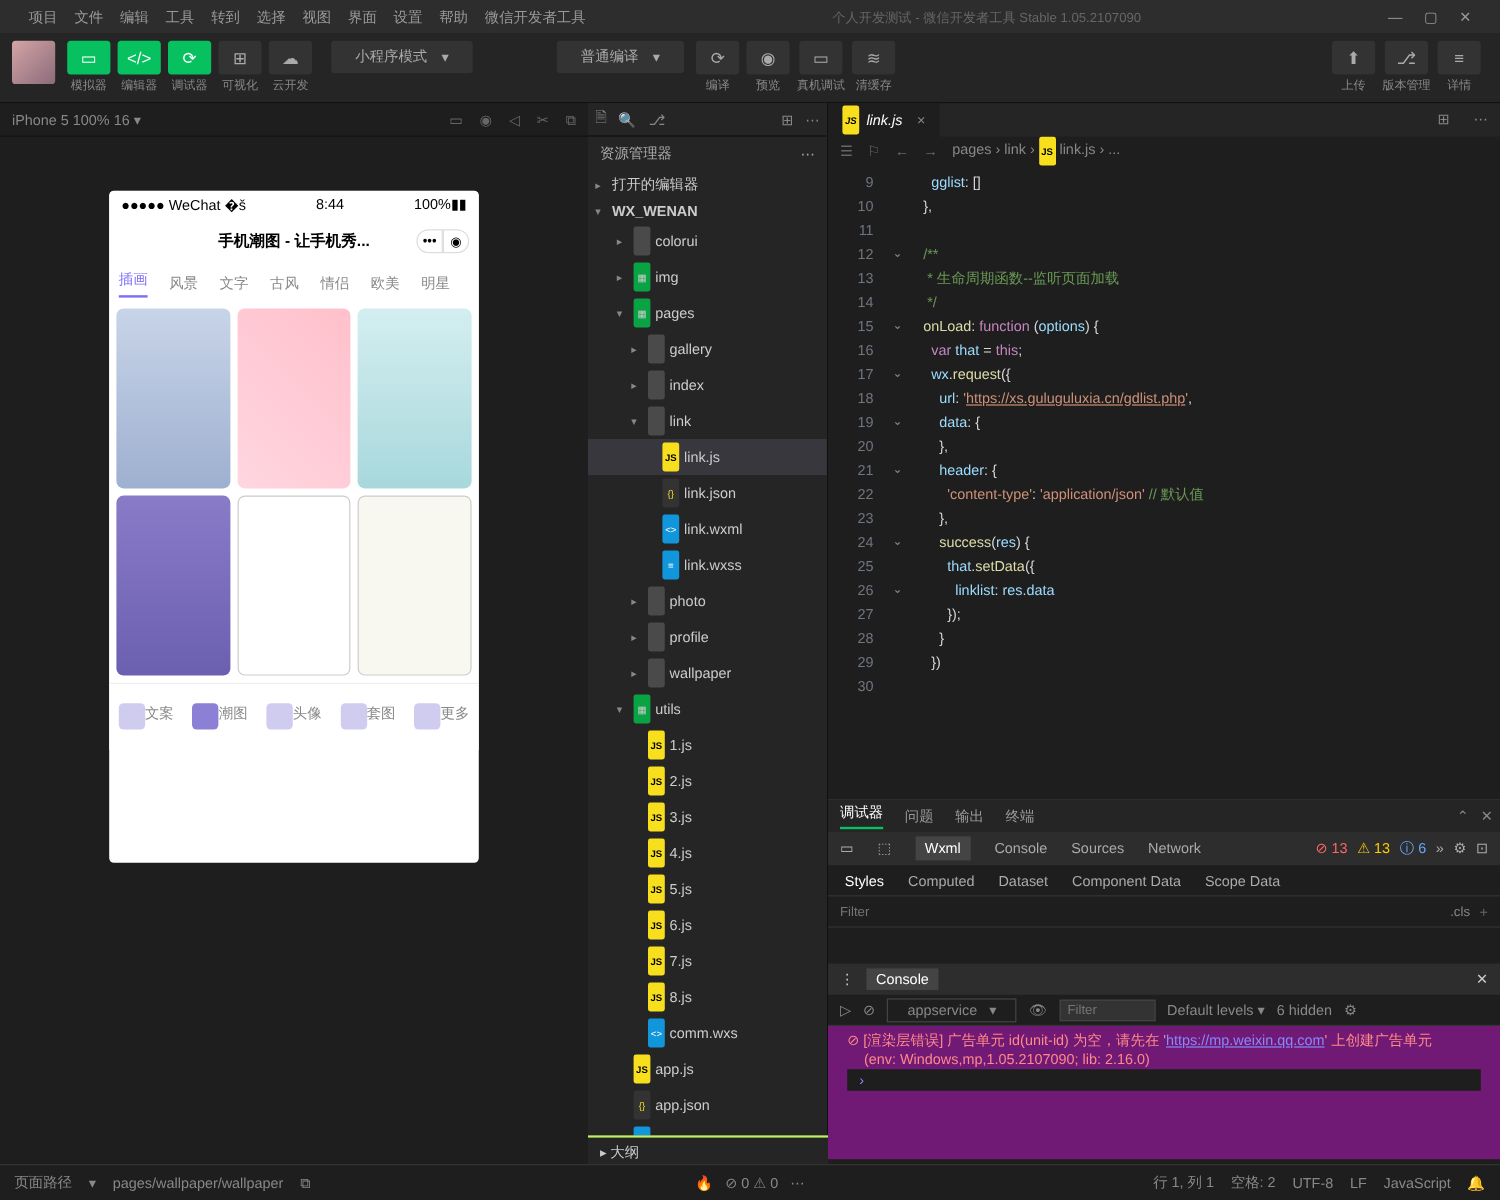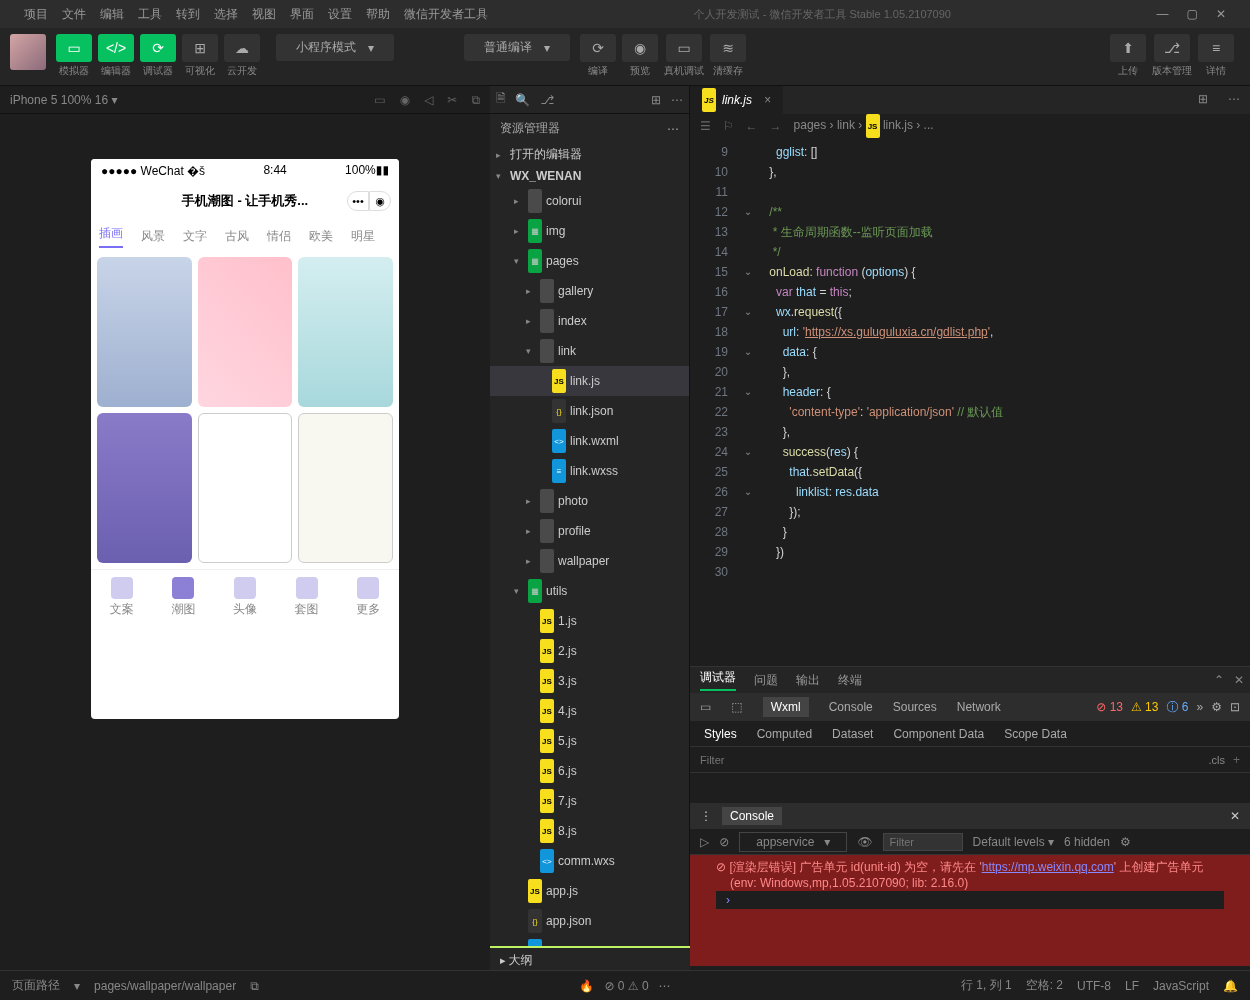--- a/index.html
+++ b/index.html
@@ -38,21 +38,21 @@
 .phone-tabs span.active{color:#7b6ef6;border-bottom:2px solid #7b6ef6;padding-bottom:4px}
 .phone-grid{display:grid;grid-template-columns:repeat(3,1fr);gap:6px;padding:6px;background:#fff}
 .phone-grid .cell{height:150px;border-radius:6px}
 .c1{background:linear-gradient(180deg,#c8d4e8,#9eb0d0)}
 .c2{background:linear-gradient(45deg,#ffd6e0,#ffc0cb)}
 .c3{background:linear-gradient(180deg,#d4eef0,#a8d8dc)}
 .c4{background:linear-gradient(180deg,#8a7bc8,#6b5fb0)}
 .c5{background:#fff;border:1px solid #ccc}
 .c6{background:#f8f8f0;border:1px solid #ccc}
 .phone-bottom{height:56px;display:flex;justify-content:space-around;align-items:center;background:#fff;border-top:1px solid #eee}
-.phone-bottom .bi{display:flex;flex-direction:column;align-items:center;font-size:9px;color:#888}
+.phone-bottom .bi{display:flex;flex-direction:row;font-size:9px;color:#888}
 .phone-bottom .bi .bico{width:22px;height:22px;background:#d0ccf0;border-radius:4px;margin-bottom:2px}
 .phone-bottom .bi.active .bico{background:#8b7fd6}
 .explorer{width:200px;background:#252526;border-right:1px solid #111;overflow-y:auto}
 .exp-actions{height:28px;display:flex;align-items:center;padding:0 6px;gap:10px;color:#888;border-bottom:1px solid #111}
 .exp-title{padding:6px 10px;color:#aaa;font-size:11px;display:flex;align-items:center}
 .exp-title .sp{flex:1}
 .tree{font-size:12px}
 .tree-item{padding:3px 6px;display:flex;align-items:center;gap:4px;color:#ccc;cursor:pointer}
 .tree-item.selected{background:#37373d}
 .tree-item .arr{width:10px;color:#888;font-size:9px}
@@ -93,21 +93,21 @@
 .dev-subtabs .badges{margin-left:auto;display:flex;gap:8px;align-items:center}
 .dev-styles{height:26px;display:flex;align-items:center;padding:0 14px;gap:20px;color:#aaa;font-size:11px;border-bottom:1px solid #333}
 .dev-styles span.a{color:#fff}
 .dev-filter{height:26px;display:flex;align-items:center;padding:0 10px;color:#666;border-bottom:1px solid #333}
 .dev-filter input{flex:1;background:transparent;border:none;color:#ccc;font-size:11px;outline:none}
 .dev-filter .cls{color:#888;font-size:11px;margin-left:6px}
 .console-hdr{height:26px;display:flex;align-items:center;background:#2d2d2d;padding:0 10px;gap:10px;margin-top:30px}
 .console-hdr .ct{background:#444;padding:2px 8px;color:#fff}
 .console-bar{height:26px;display:flex;align-items:center;padding:0 10px;gap:10px;color:#888;border-bottom:1px solid #333}
 .console-bar input{background:#333;color:#ccc;border:1px solid #444;font-size:11px;padding:2px 6px;width:80px}
-.console-body{flex:1;background:#7f1d1d;color:#f88;font-family:Consolas,monospace;font-size:11px;padding:4px 26px;overflow:auto}
+.console-body{flex:1;background:#701a75;color:#f88;font-family:Consolas,monospace;font-size:11px;padding:4px 16px;overflow:auto}
 .console-body .ln{line-height:16px}
 .console-body .lnk{color:#88f;text-decoration:underline}
 .console-prompt{color:#88f;background:#1e1e1e;padding:2px 10px}
 .statusbar{position:absolute;bottom:0;left:0;right:0;height:30px;background:#1e1e1e;border-top:1px solid #333;display:flex;align-items:center;padding:0 12px;color:#888;font-size:11px;gap:14px}
 .statusbar .sp{flex:1}
 .statusbar .mid{position:absolute;left:50%;transform:translateX(-50%);display:flex;gap:10px;align-items:center}
 .outline{position:absolute;left:490px;bottom:30px;width:200px;height:24px;background:#252526;padding:4px 10px;color:#ccc;font-size:11px;border-top:2px solid #bef264}
 .dev-close-row{position:absolute;right:6px;display:flex;gap:10px;color:#888}
 </style>
 </head>

